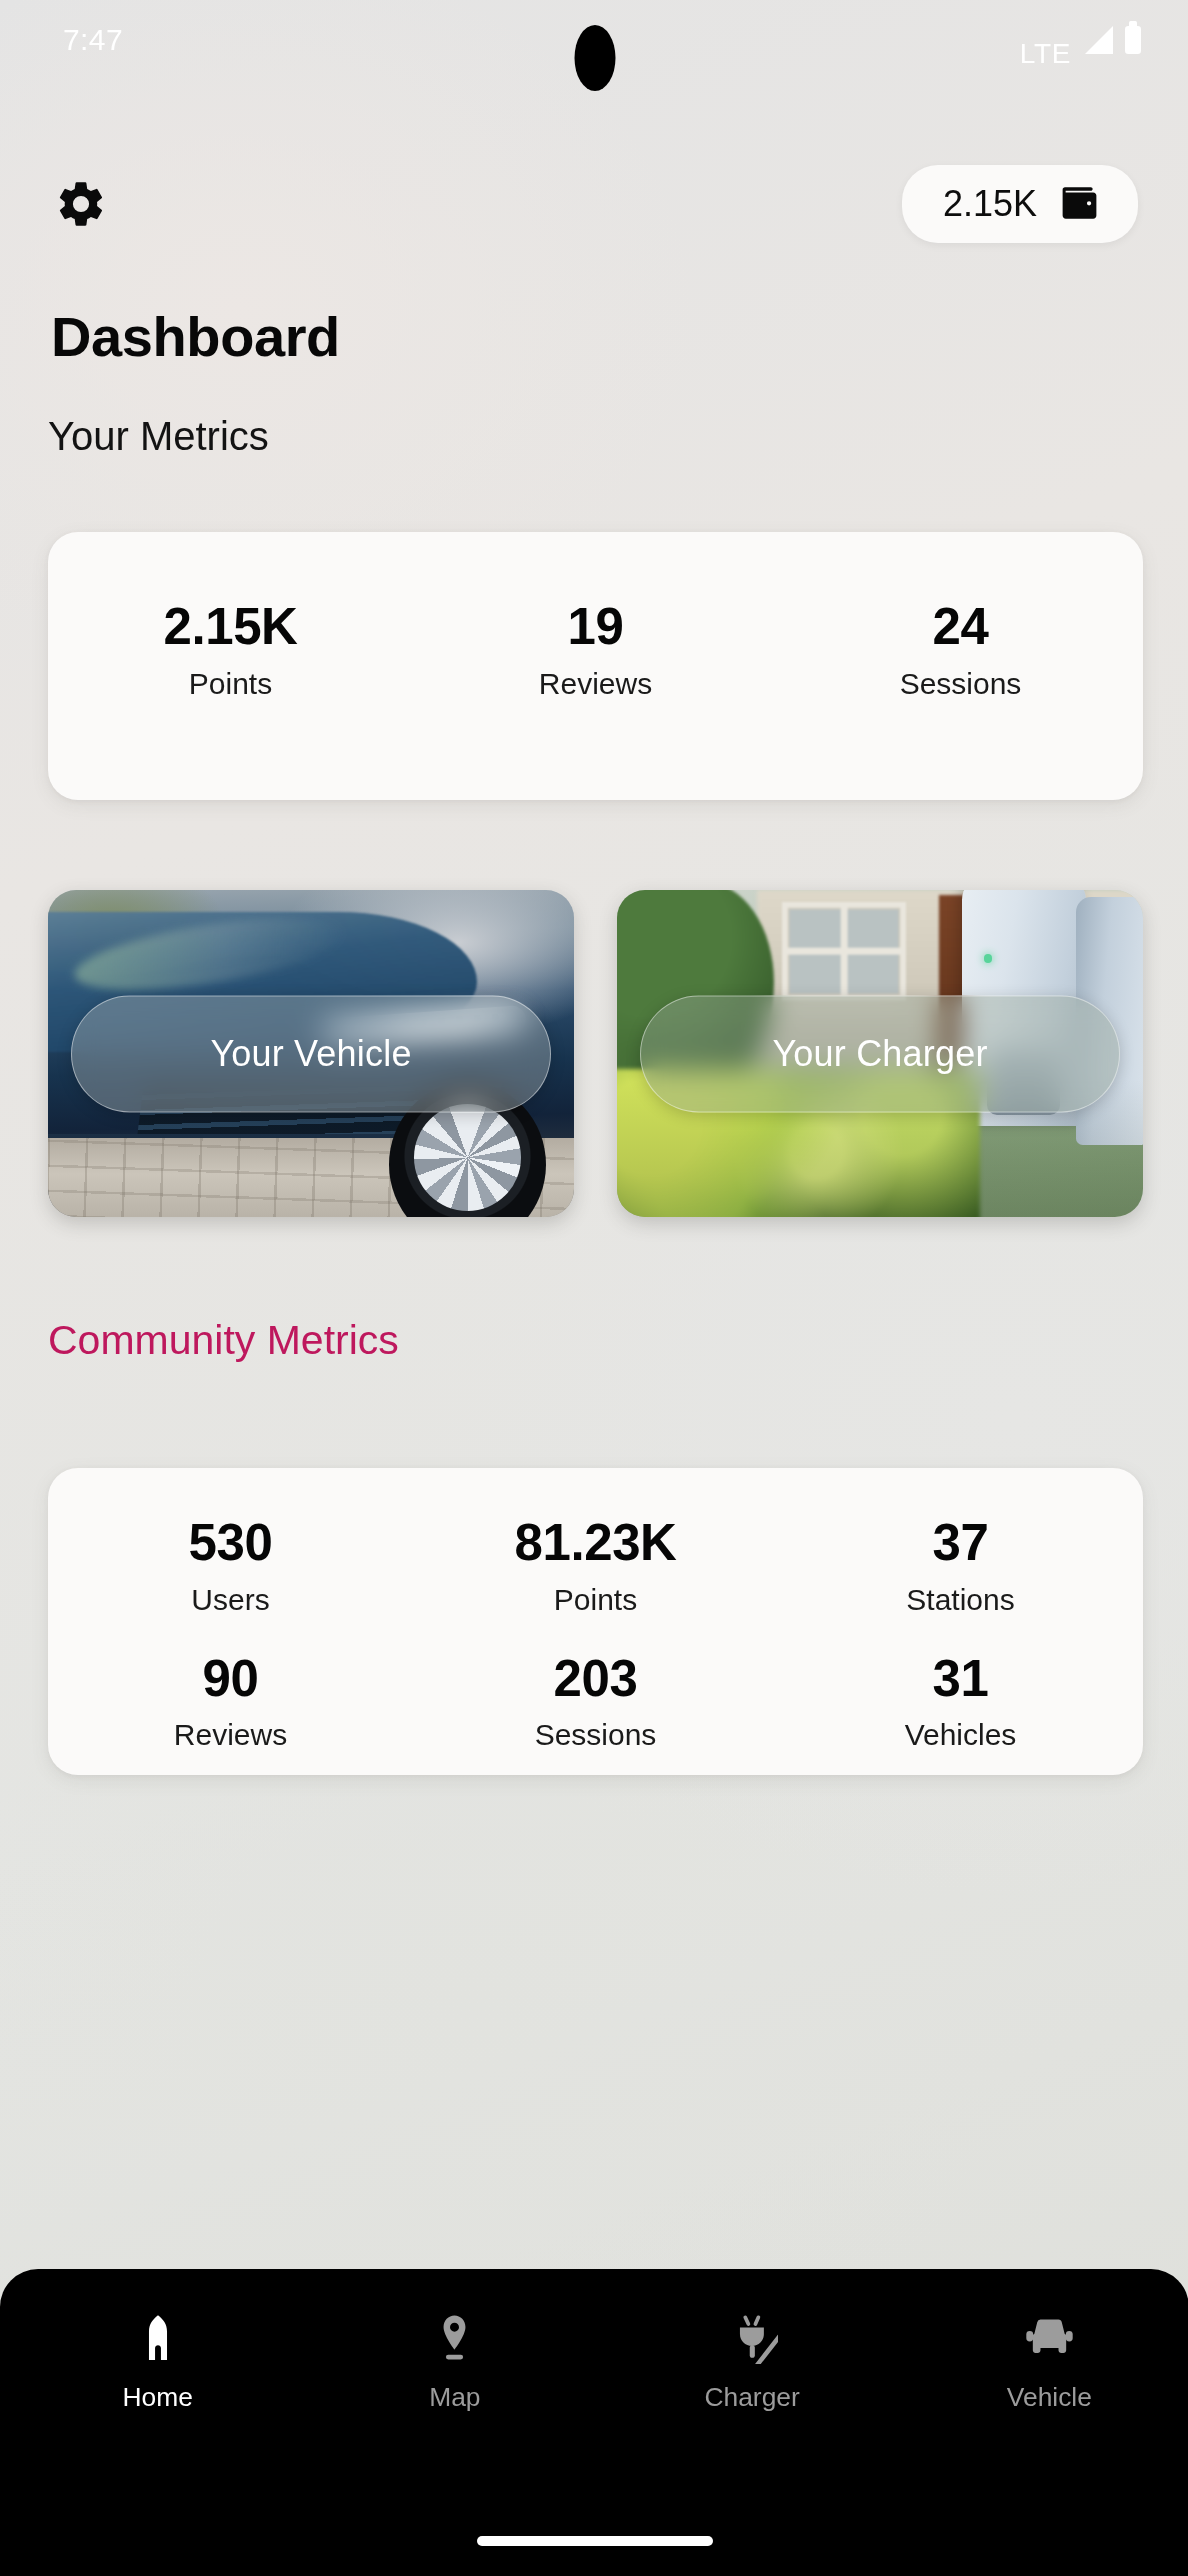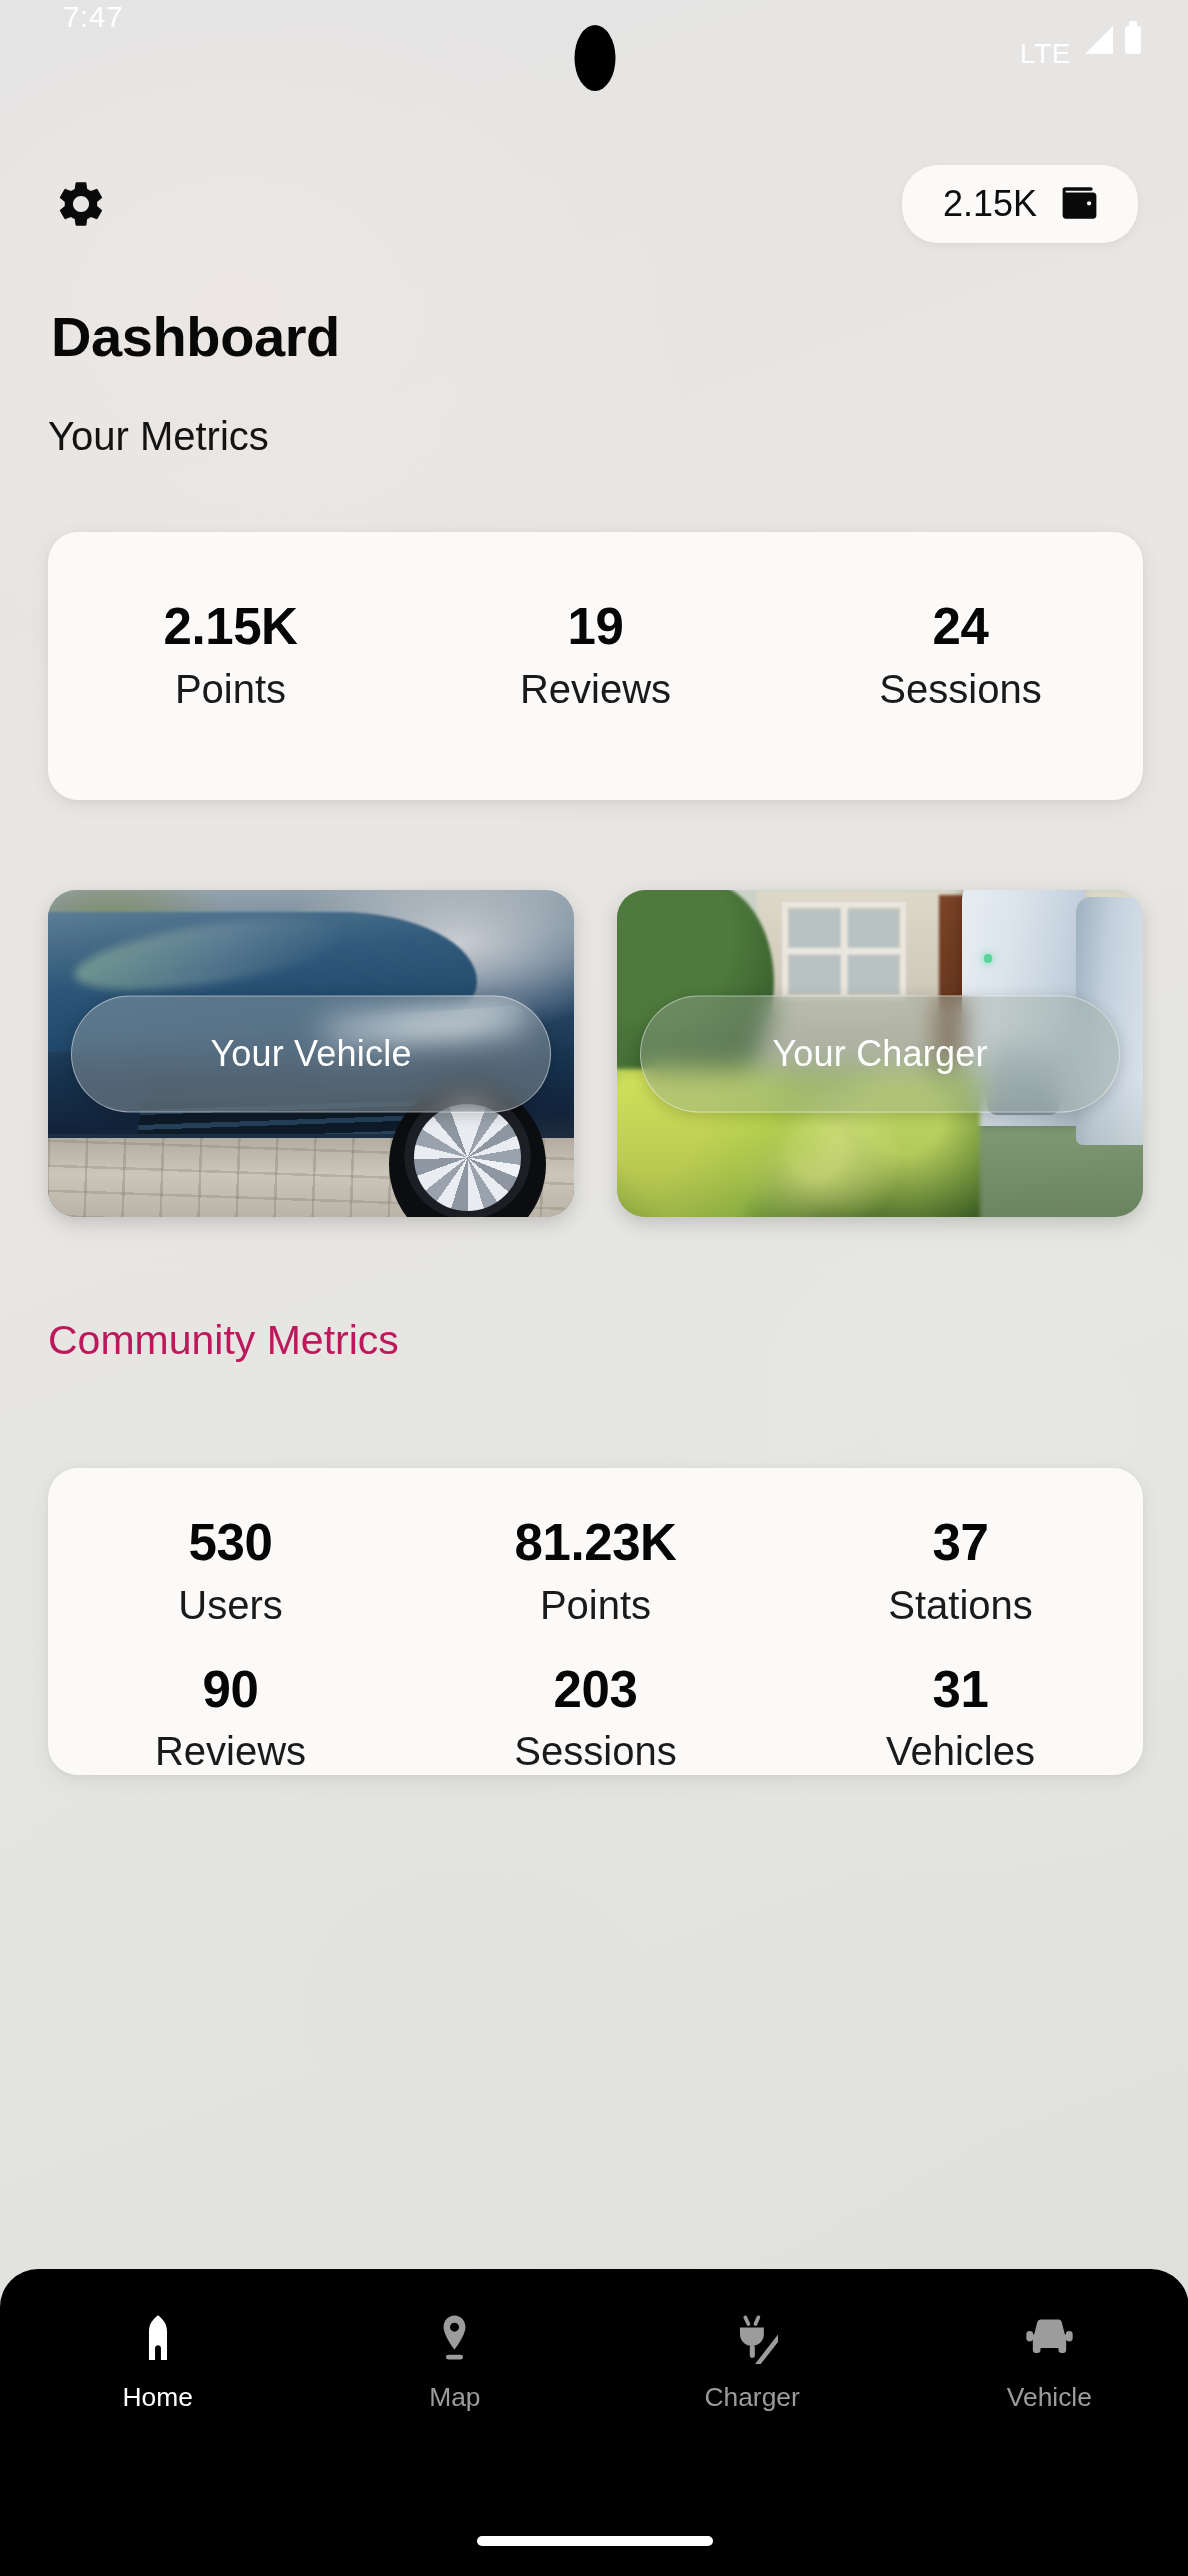--- a/index.html
+++ b/index.html
@@ -13,21 +13,21 @@
       radial-gradient(ellipse 743px 578px at 20% 12%, #ece7e4 0%, rgba(236,231,228,0) 62%),
       radial-gradient(ellipse 908px 743px at 85% 55%, #e6e6e4 0%, rgba(230,230,228,0) 65%),
       radial-gradient(ellipse 826px 661px at 40% 78%, #e2e3df 0%, rgba(226,227,223,0) 66%),
       linear-gradient(160deg, #e4e4e4 0%, #e9e6e3 30%, #e4e5e2 62%, #dedfda 100%);
     position:relative;
   }
 
   
   .status-bar {
     position:absolute; top:0; left:0; width:1189px; height:79px;
-    display:flex; justify-content:space-between;
+    display:flex; align-items:center; justify-content:space-between;
     padding:0 48px 0 63px;
   }
   .status-time { font-size:30px; color:#ffffff; letter-spacing:0.4px; font-weight:400; }
   .camera-punch {
     position:absolute; left:50%; top:25px; transform:translateX(-50%);
     width:41px; height:66px; background:#000; border-radius:50%;
   }
   .status-right { display:flex; align-items:center; gap:11.6px; }
   .lte-label { font-size:28px; color:#ffffff; letter-spacing:0.8px;margin-top:28px; }
   .signal-ico { width:30px; height:28px; position:relative; }
@@ -80,21 +80,21 @@
     background:#fbfaf9;
     border-radius:30px;
     box-shadow:0 5px 18px rgba(90,85,80,.10), 0 1.7px 5px rgba(90,85,80,.05);
   }
   #your-metrics-card { top:532px; left:48px; width:1095px; height:268px; }
   #community-metrics-card { top:1468px; left:48px; width:1095px; height:307px; }
 
   .stat-row { display:flex; width:100%; }
   .stat-cell { flex:1; display:flex; flex-direction:column; align-items:center; }
   .stat-value { font-size:51px; font-weight:700; color:#060606; line-height:1.05; letter-spacing:-0.4px; }
-  .stat-label { font-size:40px; font-weight:400; color:#1a1a1a; margin-top:13.2px; }
+  .stat-label { font-size:30px; font-weight:400; color:#1a1a1a; margin-top:13.2px; }
 
   #your-metrics-card .stat-row { padding-top:68px; }
   #community-metrics-card .stat-row.row1 { padding-top:48px; }
   #community-metrics-card .stat-row.row2 { padding-top:35px; }
 
   
   .tiles { position:absolute; top:890px; left:48px; width:1095px; height:312px; display:flex; gap:43px; }
   .tile {
     position:relative; width:526px; height:327px;
     border-radius:28px; overflow:hidden; cursor:pointer;

